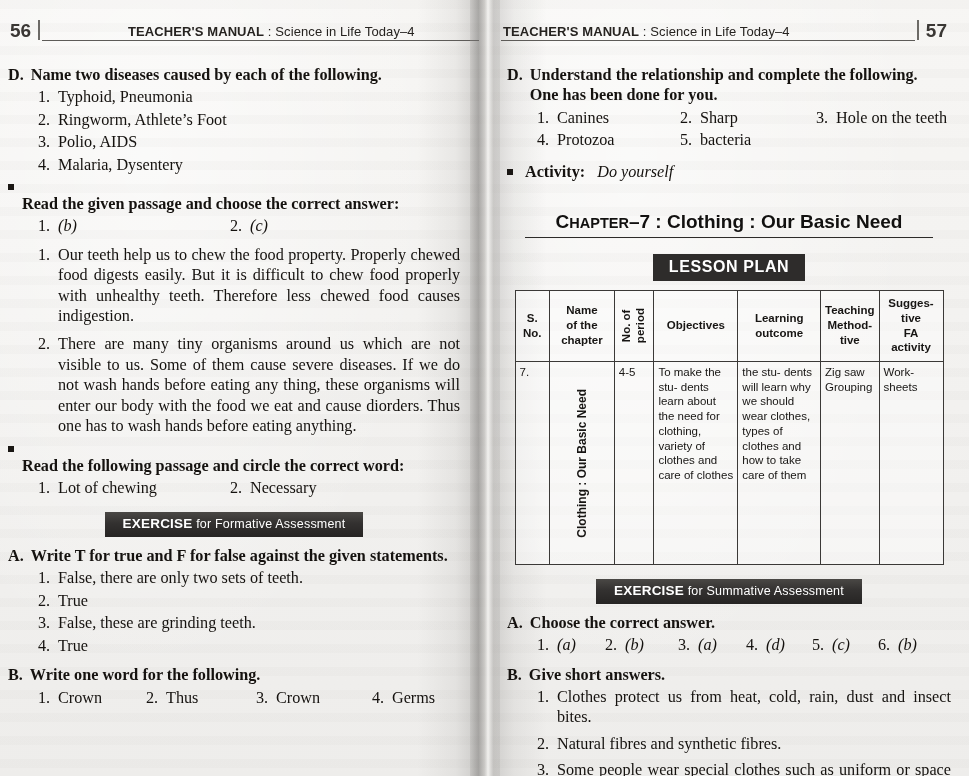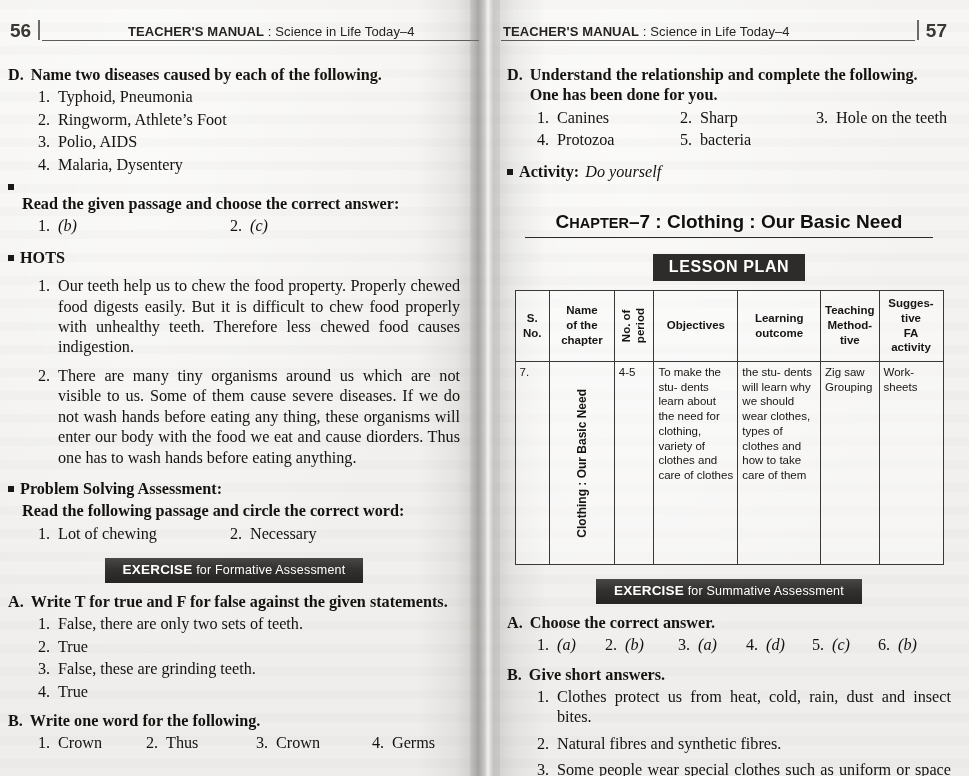--- a/index.html
+++ b/index.html
@@ -141,21 +141,21 @@
     display: flex;
     gap: 7px;
     margin-top: 9px;
   }
   .q-head .lbl { flex: 0 0 auto; }
   .q-head .txt { flex: 1 1 auto; }
 
   .bullet-head {
     font-weight: 700;
     display: flex;
-    gap: 6px;
+    gap: 12px;
     margin-top: 11px;
     align-items: baseline;
   }
   .sq {
     flex: 0 0 auto;
     width: 6px; height: 6px;
     background: #1a1714;
     display: inline-block;
     position: relative;
     top: -2px;
@@ -346,38 +346,33 @@
           <div class="cell" style="width:192px">
             <span class="n">1.</span>
             <em class="it">(b)</em>
           </div>
           <div class="cell">
             <span class="n">2.</span>
             <em class="it">(c)</em>
           </div>
         </div>
 
+        <ol class="numlist para">
+          <li>
+              <span class="n">1.</span>
+              <span class="t">Our teeth help us to chew the food property. Properly chewed food digests easily. But it is difficult to chew food properly with unhealthy teeth. Therefore less chewed food causes indigestion.</span>
+            </li>
+          <li>
+              <span class="n">2.</span>
+              <span class="t">There are many tiny organisms around us which are not visible to us. Some of them cause severe diseases. If we do not wash hands before eating any thing, these organisms will enter our body with the food we eat and cause diorders. Thus one has to wash hands before eating anything.</span>
+            </li>
+        </ol>
+
         <div class="bullet-head">
           <span class="sq"></span>
-          <span>HOTS</span>
-        </div>
-        <ol class="numlist para">
-          <li>
-              <span class="n">1.</span>
-              <span class="t">Our teeth help us to chew the food property. Properly chewed food digests easily. But it is difficult to chew food properly with unhealthy teeth. Therefore less chewed food causes indigestion.</span>
-            </li>
-          <li>
-              <span class="n">2.</span>
-              <span class="t">There are many tiny organisms around us which are not visible to us. Some of them cause severe diseases. If we do not wash hands before eating any thing, these organisms will enter our body with the food we eat and cause diorders. Thus one has to wash hands before eating anything.</span>
-            </li>
-        </ol>
-
-        <div class="bullet-head">
-          <span class="sq"></span>
-          <span>Problem Solving Assessment:</span>
         </div>
         <div class="subhead">Read the following passage and circle the correct word:</div>
         <div class="ans-row">
           <div class="cell" style="width:192px">
             <span class="n">1.</span>
             <span>Lot of chewing</span>
           </div>
           <div class="cell">
             <span class="n">2.</span>
             <span>Necessary</span>

